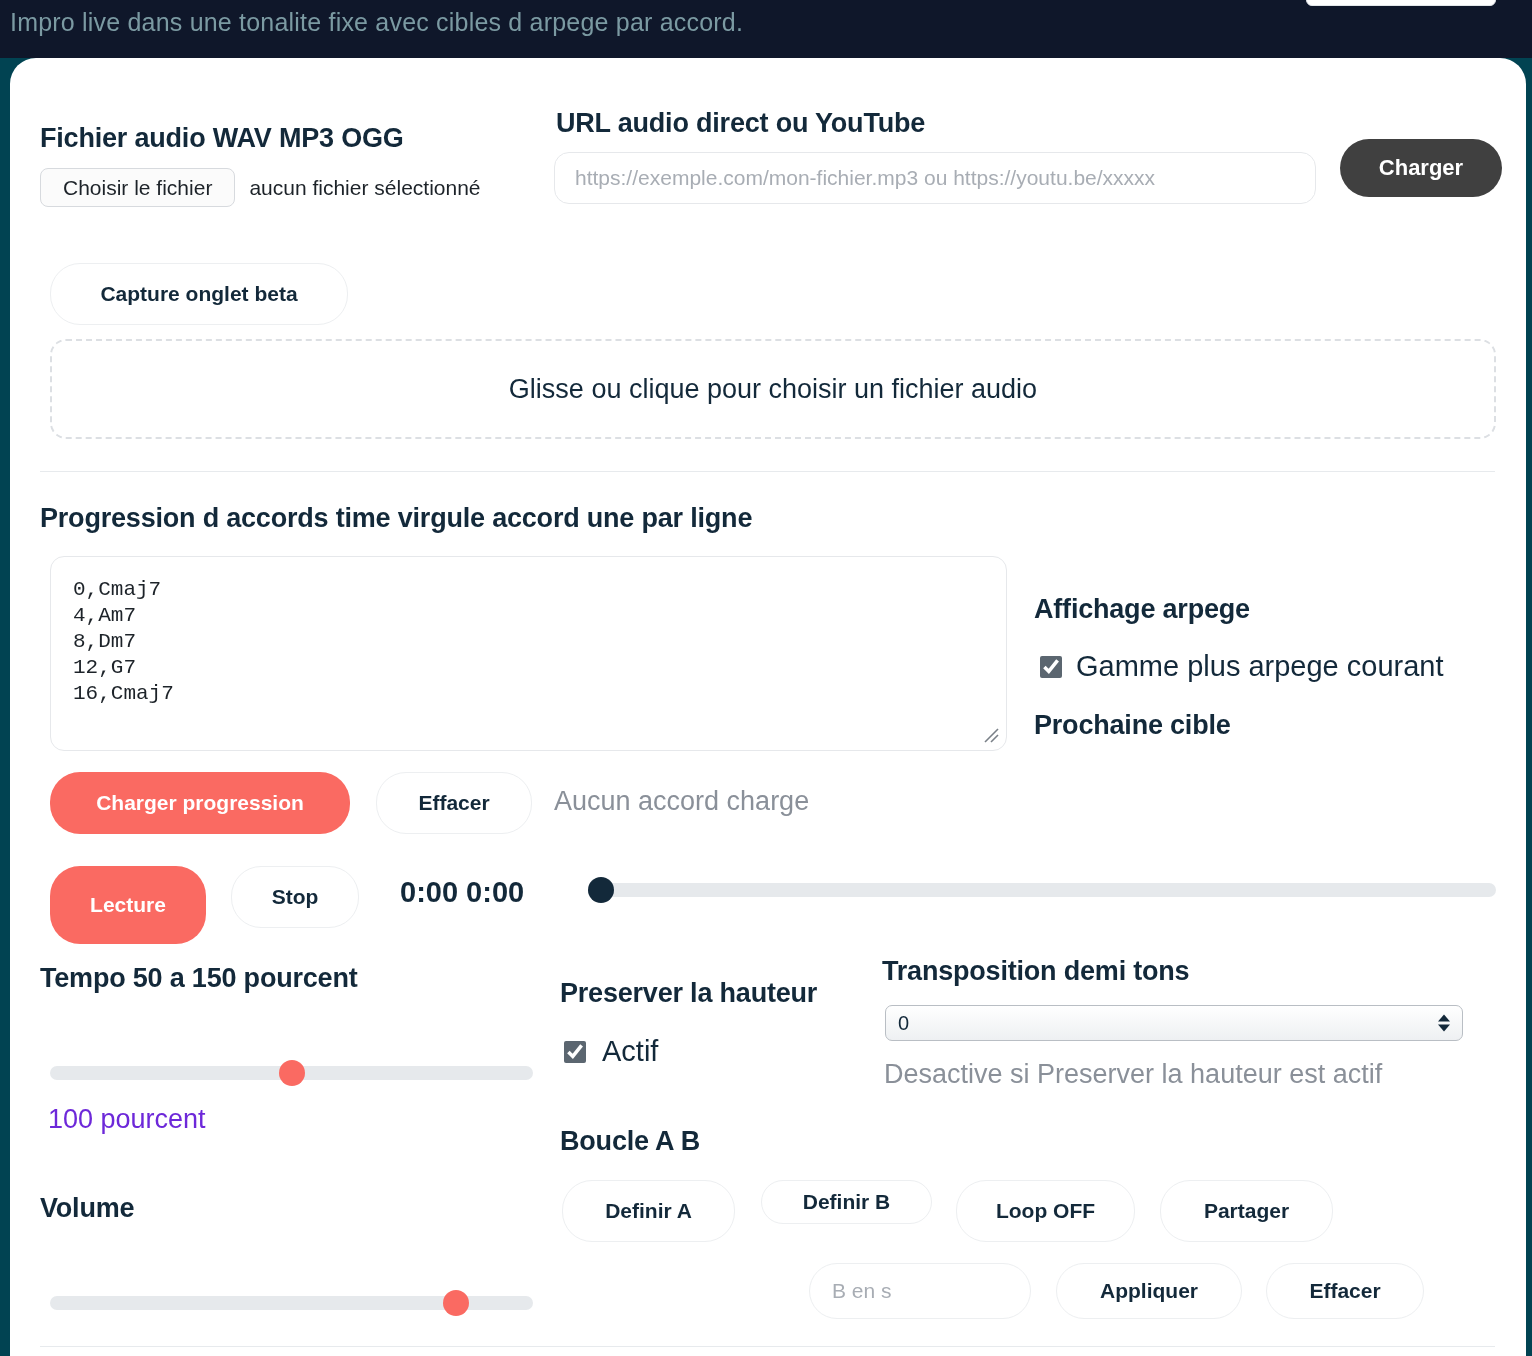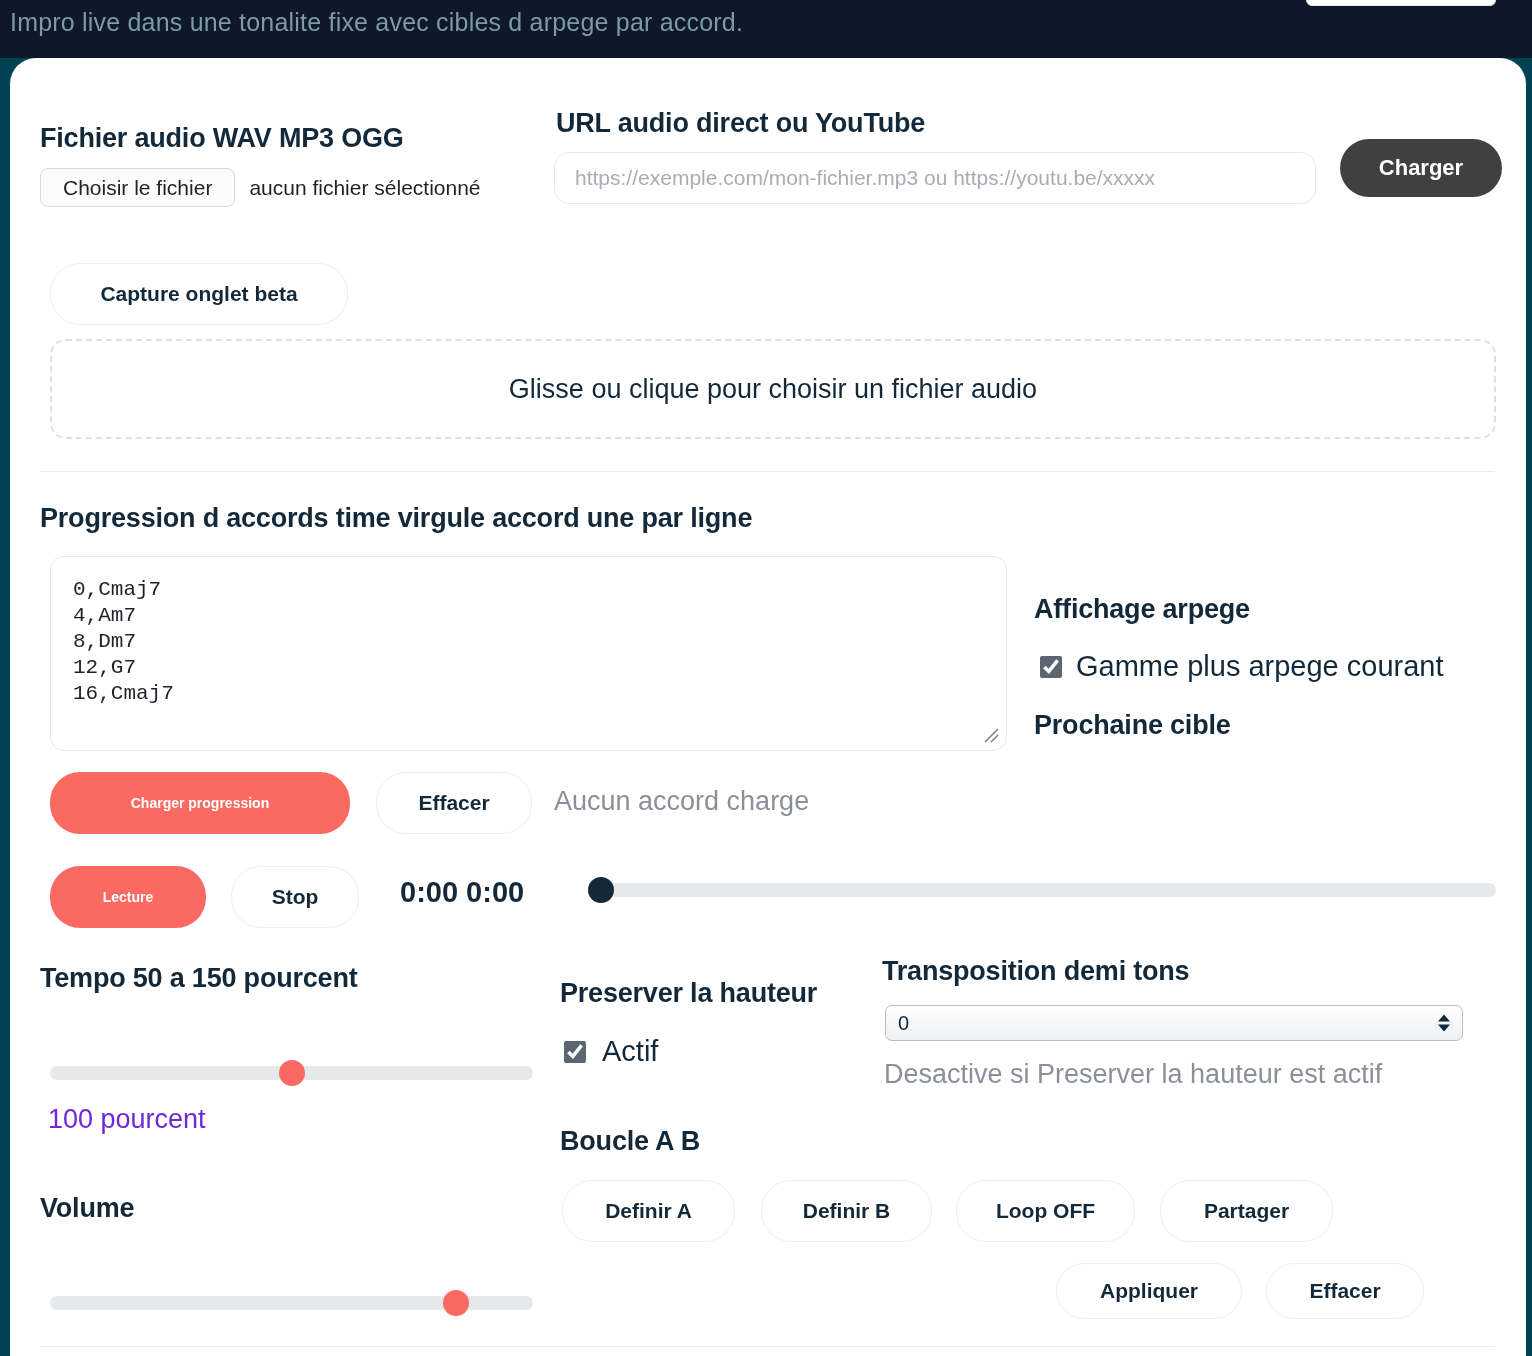--- a/index.html
+++ b/index.html
@@ -72,21 +72,21 @@
 
   
   .pill {
     background: #ffffff; border: 1.5px solid #edeff1; border-radius: 30px;
     color: #13293a; font-size: 21px; font-weight: bold;
     font-family: "Liberation Sans", sans-serif; cursor: pointer;
     display: inline-flex; align-items: center; justify-content: center;
   }
   .pill-red {
     background: #fa6a62; border: none; color: #fff;
-    border-radius: 30px; font-size: 14px; font-weight: bold;
+    border-radius: 30px; font-size: 21px; font-weight: bold;
     font-family: "Liberation Sans", sans-serif; cursor: pointer;
     display: inline-flex; align-items: center; justify-content: center;
   }
 
   .btn-capture { position: absolute; left: 40px; top: 205px; width: 298px; height: 62px; }
 
   .dropzone {
     position: absolute; left: 40px; top: 281px; width: 1446px; height: 100px;
     border: 2px dashed #dcdfe3; border-radius: 16px;
     display: flex; align-items: center; justify-content: center;
@@ -124,21 +124,21 @@
   .cb-text { font-size: 29px; color: #13293a; }
 
   .btn-chargerprog { position: absolute; left: 40px; top: 714px; width: 300px; height: 62px; }
   .btn-effacer1    { position: absolute; left: 366px; top: 714px; width: 156px; height: 62px; }
   .status-chord {
     position: absolute; left: 544px; top: 728px;
     font-size: 27px; color: #8a9099;
   }
 
   
-  .btn-lecture { position: absolute; left: 40px; top: 808px; width: 156px; height: 62px; }
+  .btn-lecture { position: absolute; left: 40px; top: 808px; width: 156px; height: 78px; }
   .btn-stop    { position: absolute; left: 221px; top: 808px; width: 128px; height: 62px; }
   .times {
     position: absolute; left: 390px; top: 818px;
     font-size: 29px; font-weight: bold; color: #13293a;
   }
 
   
   .sl-wrap { position: absolute; }
   .sl {
     -webkit-appearance: none; appearance: none;
@@ -182,21 +182,21 @@
     display: flex; flex-direction: column; gap: 3px; align-items: center;
   }
   .arr-up, .arr-dn { width: 0; height: 0; border-left: 6px solid transparent; border-right: 6px solid transparent; }
   .arr-up { border-bottom: 7px solid #13293a; }
   .arr-dn { border-top: 7px solid #13293a; }
   .transp-hint { position: absolute; left: 874px; top: 1001px; font-size: 27px; color: #8a9099; }
 
   
   .lbl-boucle { position: absolute; left: 550px; top: 1068px; }
   .btn-defa  { position: absolute; left: 552px; top: 1122px; width: 173px; height: 62px; }
-  .btn-defb  { position: absolute; left: 751px; top: 1122px; width: 171px; height: 62px; }
+  .btn-defb  { position: absolute; left: 751px; top: 1122px; width: 171px; height: 44px; }
   .btn-loop  { position: absolute; left: 946px; top: 1122px; width: 179px; height: 62px; }
   .btn-share { position: absolute; left: 1150px; top: 1122px; width: 173px; height: 62px; }
 
   .inp-a { position: absolute; left: 552px; top: 1205px; width: 222px; height: 56px; }
   .inp-b { position: absolute; left: 799px; top: 1205px; width: 222px; height: 56px; }
   .loop-input {
     width: 100%; height: 100%;
     border: 1.5px solid #edeff1; border-radius: 28px; background: #fff;
     font-size: 21px; color: #13293a; padding: 0 22px; outline: none;
     font-family: "Liberation Sans", sans-serif;
@@ -288,19 +288,22 @@
   <div class="sl-wrap sl-volume">
     <input class="sl" type="range" min="0" max="100" value="86" style="">
   </div>
 
   <div class="h-label lbl-boucle">Boucle A B</div>
   <button class="pill btn-defa">Definir A</button>
   <button class="pill btn-defb">Definir B</button>
   <button class="pill btn-loop">Loop OFF</button>
   <button class="pill btn-share">Partager</button>
 
+  <div class="inp-b">
+    <input class="loop-input" type="text" placeholder="B en s" style="">
+  </div>
   <button class="pill btn-apply">Appliquer</button>
   <button class="pill btn-clear2">Effacer</button>
 
   <div class="divider divider-2"></div>
 
 </div>
 </div>
 
 </body></html>

